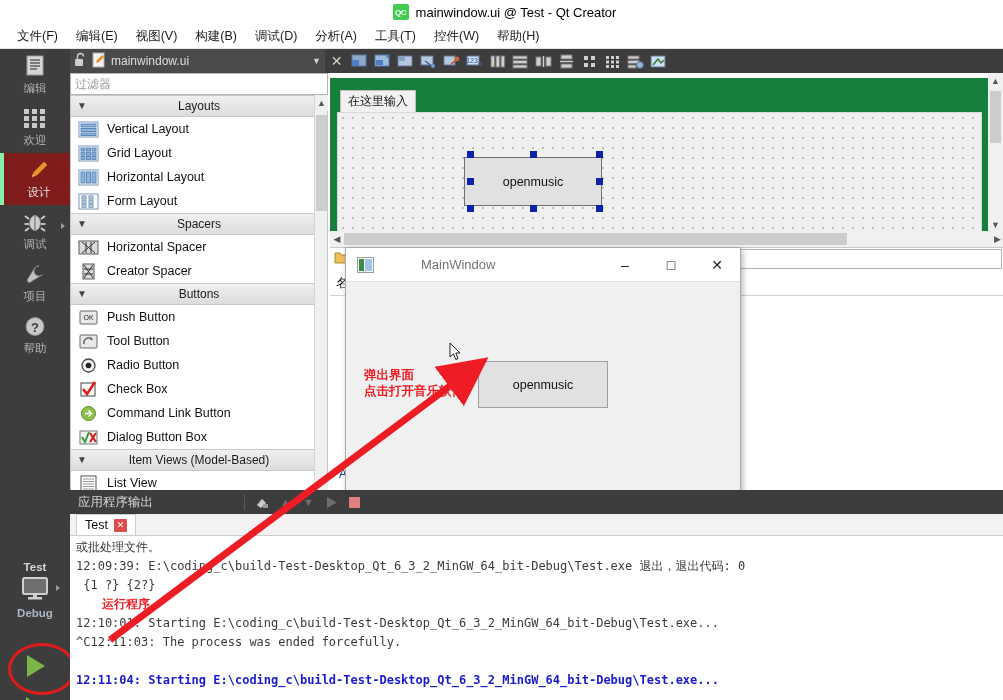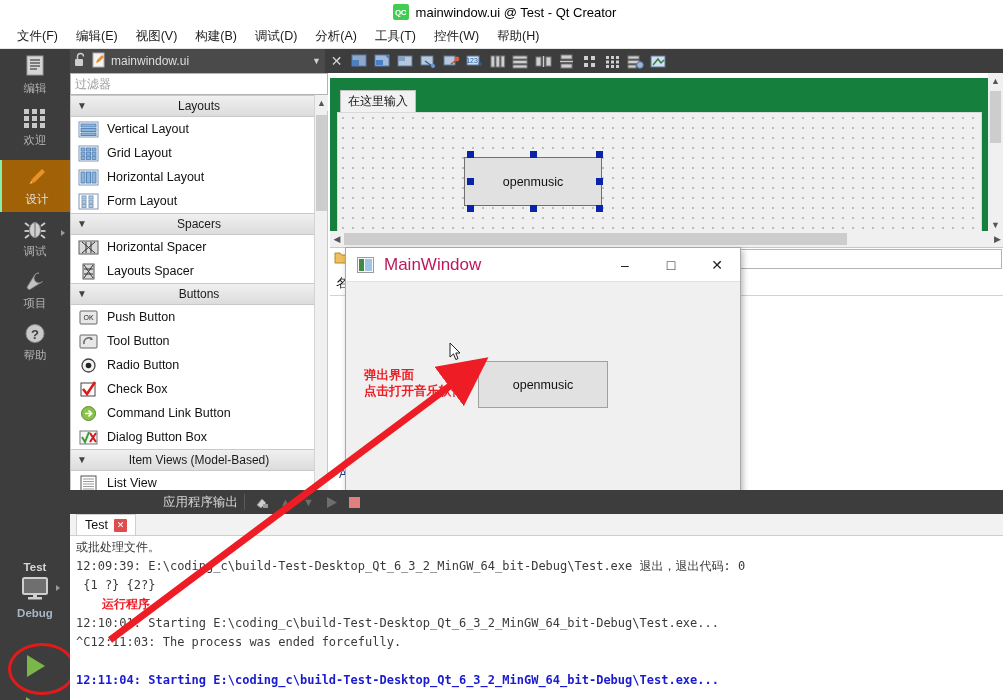--- a/index.html
+++ b/index.html
@@ -15,21 +15,21 @@
     font-size:8px;font-weight:bold;display:flex;align-items:center;justify-content:center;letter-spacing:-.5px;}
   #title-text{color:#000000;font-size:13px;}
   
   #menubar{position:absolute;left:0;top:24px;width:1003px;height:25px;background:#ffffff;
     display:flex;align-items:center;padding-left:8px;box-sizing:border-box;border-bottom:1px solid #e6e6e6;}
   .menu-item{padding:3px 9px;color:#1a1a1a;font-size:12.5px;cursor:default;white-space:nowrap;}
   
   #modebar{position:absolute;left:0;top:49px;width:70px;height:651px;background:#3d3d3d;}
   .mode{height:52px;width:70px;display:flex;flex-direction:column;align-items:center;
     justify-content:center;color:#b0b0b0;font-size:11.5px;position:relative;cursor:default;}
-  .mode.sel{background:#a16207;border-left:2px solid #86efac;margin-top:7px;}
+  .mode.sel{background:#7f1d1d;border-left:4px solid #86efac;}
   .mode .mglyph{margin-bottom:2px;}
   .mode .mlabel{line-height:13px;}
   .mode.sel .mlabel{color:#e0e0e0;}
   .arrowr{position:absolute;right:5px;top:18px;width:0;height:0;
     border-left:4px solid #9a9a9a;border-top:3px solid transparent;border-bottom:3px solid transparent;}
   #kitsel{position:absolute;left:0;top:508px;width:70px;height:82px;color:#bdbdbd;
     display:flex;flex-direction:column;align-items:center;padding-top:4px;box-sizing:border-box;}
   #kitsel .ktitle{font-size:11.5px;color:#d6d6d6;font-weight:bold;}
   #kitsel .kdebug{font-size:11.5px;color:#a9b7c6;font-weight:bold;margin-top:1px;}
   #runbtn,#dbgbtn,#buildbtn{position:absolute;left:0;width:70px;height:40px;display:flex;
@@ -90,35 +90,35 @@
   
   #popup{position:absolute;left:345px;top:247px;width:396px;height:288px;
     background:#f0f0f0;border:1px solid #a9a9a9;box-sizing:border-box;
     box-shadow:2px 3px 6px rgba(0,0,0,.28);}
   #popup-title{height:34px;background:#ffffff;display:flex;align-items:center;
     border-bottom:1px solid #e2e2e2;box-sizing:border-box;}
   #popup-icon{width:17px;height:16px;margin-left:11px;margin-right:10px;
     background:#fafafa;border:1px solid #9b9b9b;box-sizing:border-box;position:relative;}
   #popup-icon:before{content:"";position:absolute;left:1px;top:1px;width:5px;height:12px;background:#3f8a46;}
   #popup-icon:after{content:"";position:absolute;left:7px;top:1px;width:7px;height:12px;background:#9fc6e8;}
-  #popup-name{font-size:17px;color:#be185d;flex:1;}
+  #popup-name{font-size:13px;color:#737373;flex:1;margin-left:37px;}
   .wbtn{width:46px;height:33px;display:flex;align-items:center;justify-content:center;
     color:#222;font-size:14px;}
   #popup-body{position:relative;height:252px;}
   #openmusic-run{position:absolute;left:132px;top:79px;width:130px;height:47px;background:#e1e1e1;
     border:1px solid #a0a0a0;box-sizing:border-box;display:flex;align-items:center;
     justify-content:center;font-size:12.5px;color:#111;}
   #ann-text{position:absolute;left:18px;top:85px;color:#ee1c25;font-weight:bold;font-size:12.5px;
     line-height:16px;white-space:nowrap;}
   #cursor{position:absolute;left:103px;top:60px;}
   #grip{position:absolute;right:5px;bottom:4px;width:12px;height:12px;}
   .gd{position:absolute;width:3px;height:3px;background:#b9b9b9;}
   
   #outbar{position:absolute;left:70px;top:490px;width:933px;height:24px;background:#3d3d3d;
-    display:flex;align-items:center;box-sizing:border-box;text-align:right;}
+    display:flex;align-items:center;box-sizing:border-box;}
   #outtitle{color:#d8d8d8;font-size:12.5px;padding-left:8px;width:160px;}
   #outbar .sep{width:1px;height:16px;background:#5a5a5a;margin:0 6px;}
   #outtabs{position:absolute;left:70px;top:514px;width:933px;height:22px;background:#f2f2f2;
     border-bottom:1px solid #cfcfcf;box-sizing:border-box;display:flex;align-items:flex-end;}
   #tab-test{height:21px;background:#ffffff;border:1px solid #cfcfcf;border-bottom:none;
     box-sizing:border-box;display:flex;align-items:center;gap:6px;padding:0 8px;margin-left:6px;font-size:12.5px;color:#111;}
   #tab-x{width:13px;height:13px;background:#e04b4b;color:#fff;font-size:9px;
     display:flex;align-items:center;justify-content:center;border-radius:1px;}
   #outlog{position:absolute;left:70px;top:536px;width:933px;height:164px;background:#ffffff;
     font-family:"DejaVu Sans Mono","Liberation Mono",monospace;font-size:12px;
@@ -492,21 +492,21 @@
   </div>
   <div class="wb-item">
     <span class="wb-ico">
       <svg width="21" height="17" viewBox="0 0 21 17">
           <rect x="5" y="1" width="11" height="15" fill="#d9d9d9" stroke="#5a5a5a"></rect>
           <g stroke="#333">
             <path d="M6 2 L15 15 M6 15 L15 2 M6 6 L15 6 M6 11 L15 11"></path>
           </g>
         </svg>
     </span>
-    <span>Layouts Spacer</span>
+    <span>Creator Spacer</span>
   </div>
 
   <div class="wb-group">
     <span class="chev">▼</span>
     <span>Buttons</span>
   </div>
   <div class="wb-item">
     <span class="wb-ico">
       <svg width="21" height="17" viewBox="0 0 21 17">
           <rect x="2" y="2" width="17" height="13" rx="1" fill="#e8e8e8" stroke="#666"></rect>

